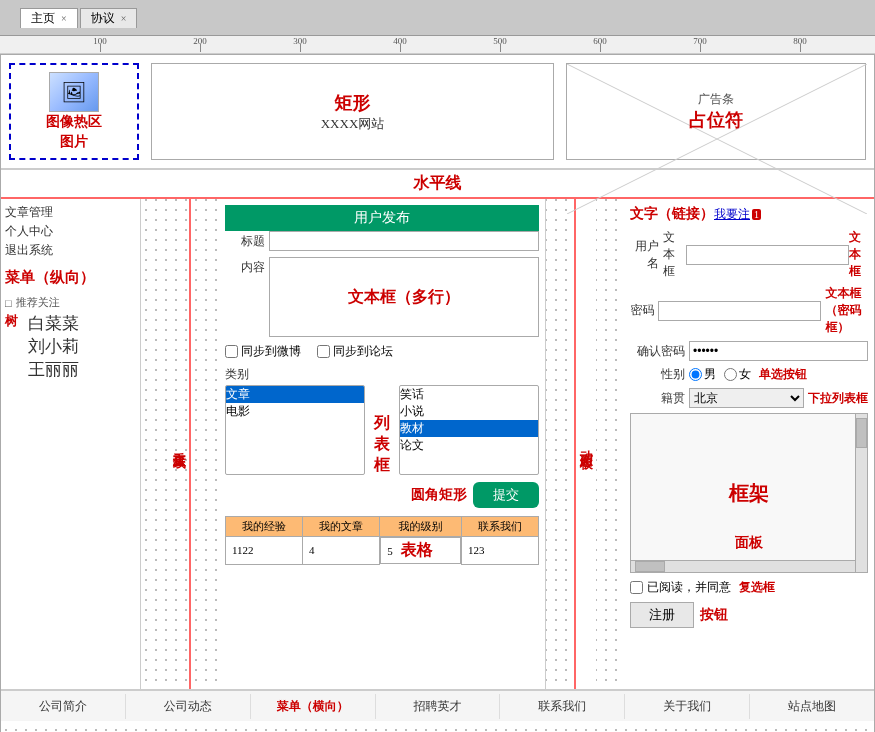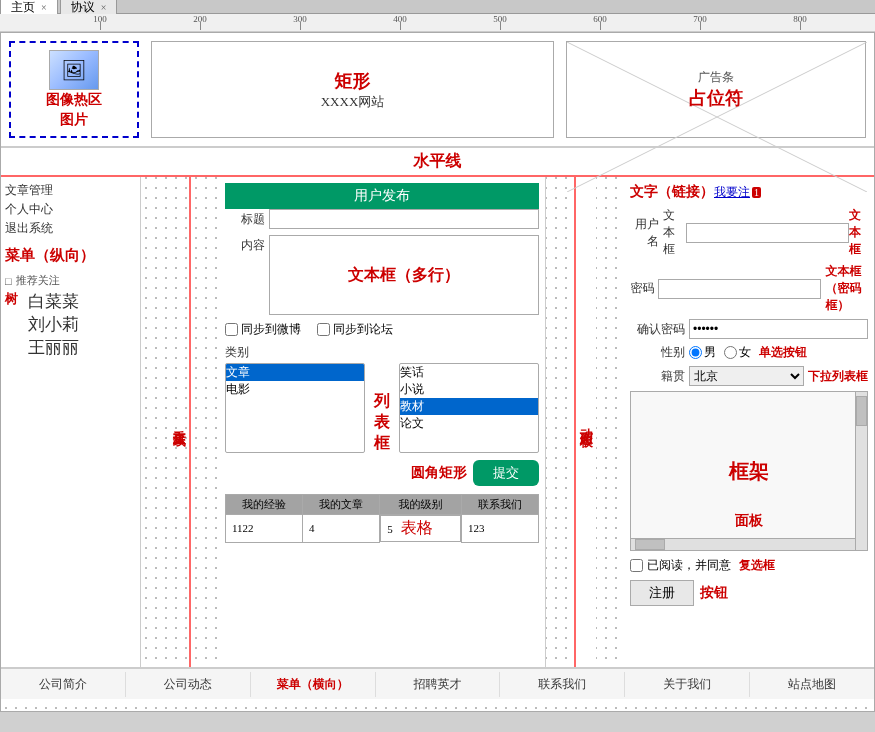--- a/index.html
+++ b/index.html
@@ -4,22 +4,22 @@
   <style>
     * { box-sizing: border-box; margin: 0; padding: 0; }
     body { font-family: SimSun, '宋体', serif; font-size: 12px; background: #d0d0d0; width: 875px; }
 
     
     .tab-bar {
       display: flex;
       align-items: center;
       background: #c8c8c8;
       border-bottom: 1px solid #999;
-      height: 14px;
-      padding: 0 0;
+      height: 36px;
+      padding: 0 20px;
     }
     .tab {
       display: flex;
       align-items: center;
       padding: 2px 10px;
       border: 1px solid #999;
       border-bottom: none;
       background: #e8e8e8;
       margin-right: 2px;
       height: 20px;
@@ -296,32 +296,32 @@
 
     
     .data-table {
       width: 100%;
       border-collapse: collapse;
       margin-top: 8px;
     }
     .data-table th {
       border: 1px solid #aaa;
       padding: 2px 6px;
-      background: #a3a3a3;
+      background: #fdba74;
       font-weight: normal;
       font-size: 11px;
     }
     .data-table td {
       border: 1px solid #aaa;
       padding: 2px 6px;
       font-size: 11px;
     }
     .table-label {
       color: #cc0000;
-      font-weight: normal;
+      font-weight: bold;
       font-size: 16px;
       margin-left: 8px;
     }
 
     
     .vertical-line-section {
       width: 20px;
       display: flex;
       flex-direction: column;
       align-items: center;

